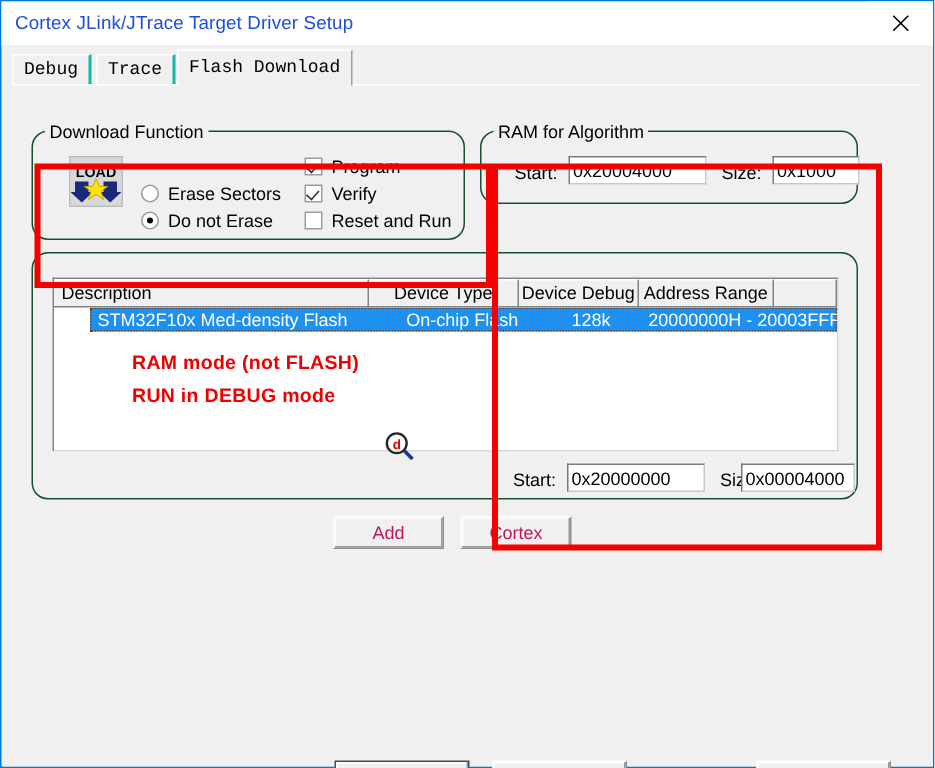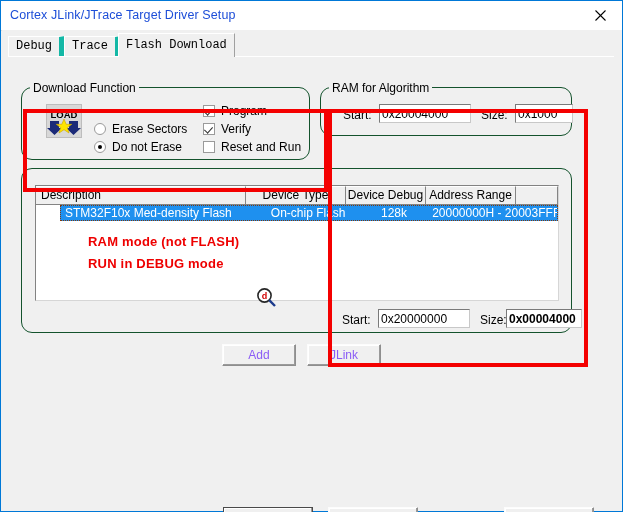--- a/index.html
+++ b/index.html
@@ -70,21 +70,21 @@
     position: absolute;
     top: 3px;
     height: 20px;
     box-sizing: border-box;
     padding: 2px 7px 0 7px;
     font-family: "Liberation Mono", "DejaVu Sans Mono", monospace;
     font-size: 12px;
     background: #f0f0f0;
     border-left: 1px solid #ffffff;
     border-top: 1px solid #ffffff;
-    border-right: 6px solid #14b8a6;
+    border-right: 2px solid #14b8a6;
     color: #000;
     white-space: nowrap;
     cursor: default;
   }
   .tab.selected {
     top: 0px;
     height: 24px;
     padding-top: 4px;
     background: #f0f0f0;
     border-left: 1px solid #ffffff;
@@ -283,21 +283,21 @@
   .btn {
     position: absolute;
     box-sizing: border-box;
     background: #f0f0f0;
     border: 1px solid #8e8e8e;
     border-top-color: #fcfcfc;
     border-left-color: #fcfcfc;
     box-shadow: inset -1px -1px 0 #9a9a9a, inset 1px 1px 0 #ffffff;
     font-size: 12px;
     text-align: center;
-    color: #8b5cf6;
+    color: #be185d;
     cursor: default;
     white-space: nowrap;
   }
   .btn.small {
     height: 22px;
     line-height: 20px;
   }
   .btn.dlg {
     height: 24px;
     line-height: 22px;
@@ -406,36 +406,36 @@
             <div class="cell" style="width:100px;">On-chip Flash</div>
             <div class="cell" style="width:80px;">128k</div>
             <div class="cell" style="width:132px;">20000000H - 20003FFFH</div>
           </div>
         </div>
 
         <div class="fieldlabel" style="left:320px; top:144px;">Start:</div>
         <div class="textfield" style="left:356px; top:140px; width:92px;">0x20000000</div>
 
         <div class="fieldlabel" style="left:458px; top:144px;">Size:</div>
-        <div class="textfield" style="left:484px; top:140px; width:76px;font-weight:bold;">0x00004000</div>
+        <div class="textfield" style="left:472px; top:140px; width:76px;">0x00004000</div>
       </div>
 
       <div class="annot-text" style="left:80px; top:177px;">RAM mode (not FLASH)</div>
       <div class="annot-text" style="left:80px; top:199px;text-align:center;">RUN in DEBUG mode</div>
 
       <div id="magnifier-icon">
         <svg width="22" height="22" viewBox="0 0 22 22">
           <circle cx="8.5" cy="8.5" r="6.6" fill="#ffffff" stroke="#262626" stroke-width="1.6"></circle>
           <text x="8.5" y="12" font-family="Liberation Sans, sans-serif" font-size="9" font-weight="bold" text-anchor="middle" fill="#d00000">d</text>
           <line x1="13.2" y1="13.2" x2="19" y2="19" stroke="#1b3a8c" stroke-width="2.4"></line>
         </svg>
       </div>
 
       <div class="btn small" id="btn-add">Add</div>
-      <div class="btn small" id="btn-remove">JLink</div>
+      <div class="btn small" id="btn-remove">Cortex</div>
 
       <div class="btn dlg default" id="btn-ok">OK</div>
       <div class="btn dlg" id="btn-cancel">Cancel</div>
       <div class="btn dlg" id="btn-help">Help</div>
 
       <div class="redrect" id="redrect-left"></div>
       <div class="redrect" id="redrect-right"></div>
 
     </div>
   </div>

